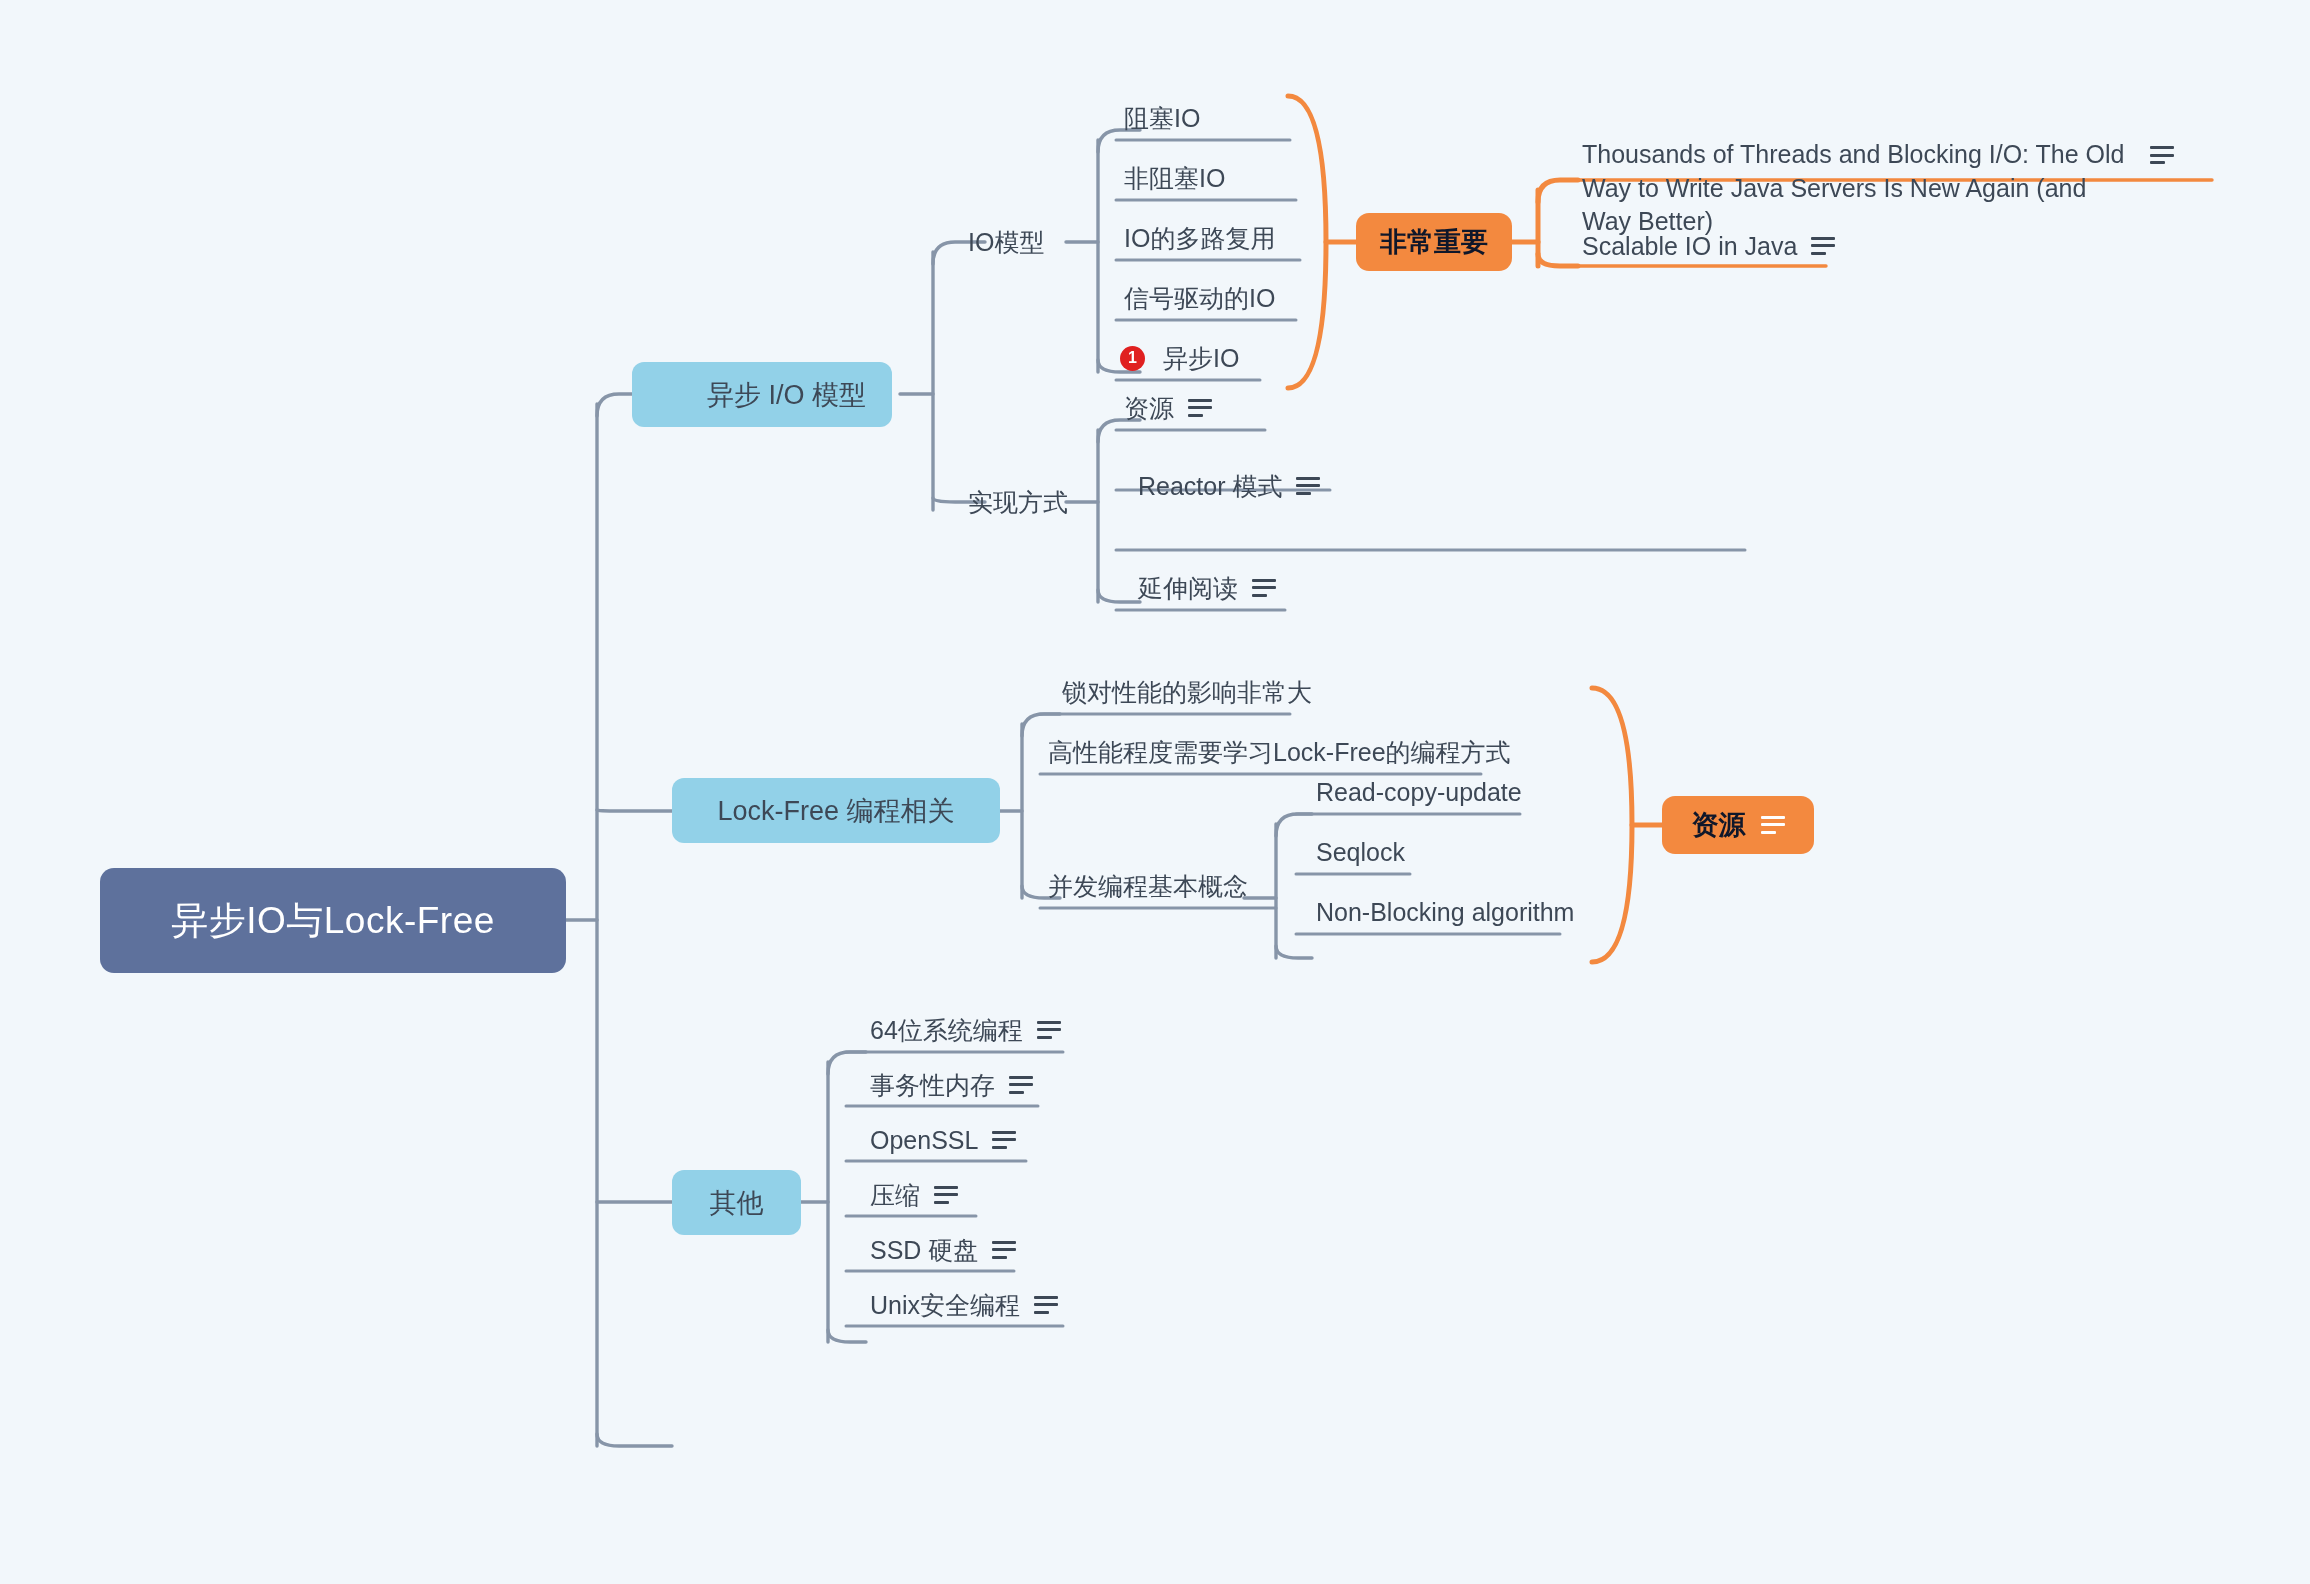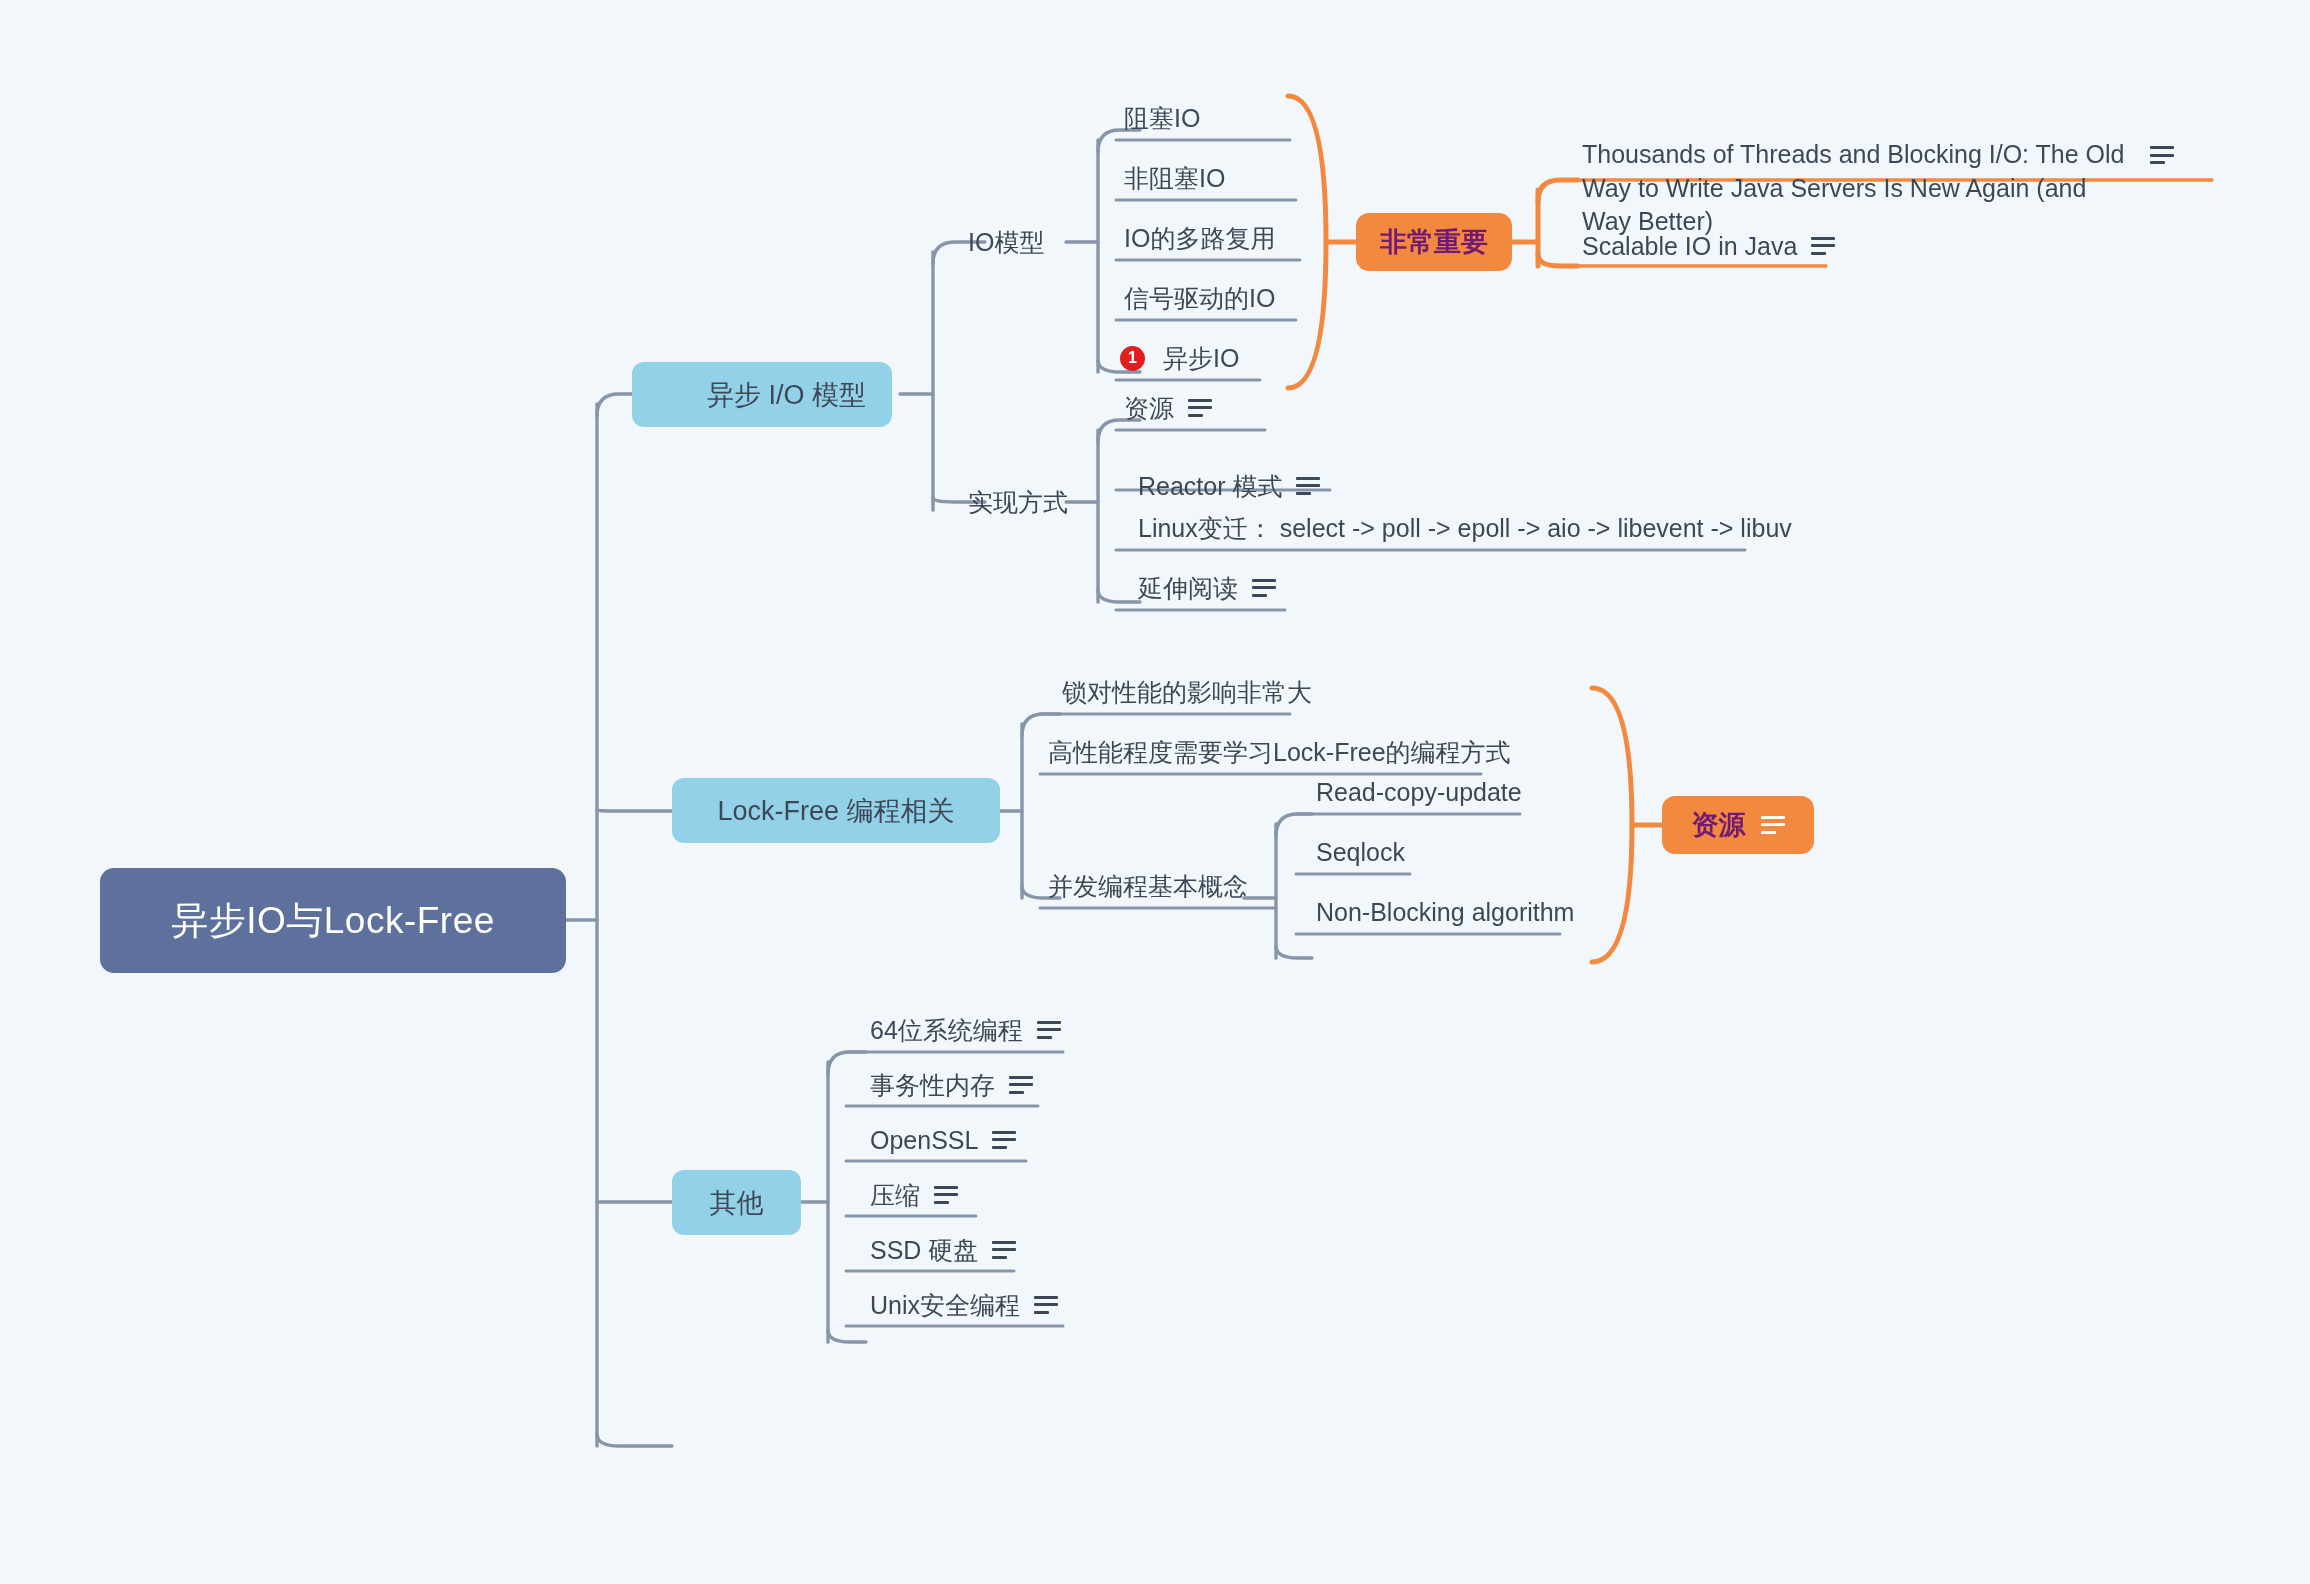--- a/index.html
+++ b/index.html
@@ -48,21 +48,21 @@
     color: #3d4856;
     border-radius: 12px;
     font-size: 27px;
     padding: 0 26px;
     justify-content: center;
     gap: 16px;
   }
 
   .tag-node {
     background: #f3893f;
-    color: #701a75;
+    color: #0f172a;
     border-radius: 13px;
     font-size: 27px;
     font-weight: bold;
     padding: 0 22px;
     justify-content: center;
     gap: 15px;
   }
 
   .leaf-node {
     color: #3d4856;
@@ -274,23 +274,20 @@
       </span>
   </div>
   <div class="node leaf-node" style="left:1134px; top:448px; height:40px;margin-top:18px;">
     <span class="nd-text">Reactor 模式</span>
     <span class="note-icon">
         <i></i>
         <i></i>
         <i></i>
       </span>
   </div>
-  <div class="node leaf-node" style="left:1134px; top:508px; height:40px;">
-    <span class="nd-text">Linux变迁： select -&gt; poll -&gt; epoll -&gt; aio -&gt; libevent -&gt; libuv</span>
-  </div>
   <div class="node leaf-node" style="left:1134px; top:568px; height:40px;">
     <span class="nd-text">延伸阅读</span>
     <span class="note-icon">
         <i></i>
         <i></i>
         <i></i>
       </span>
   </div>
 
   <div class="node branch-node" style="left:672px; top:778px; width:328px; height:65px;">

